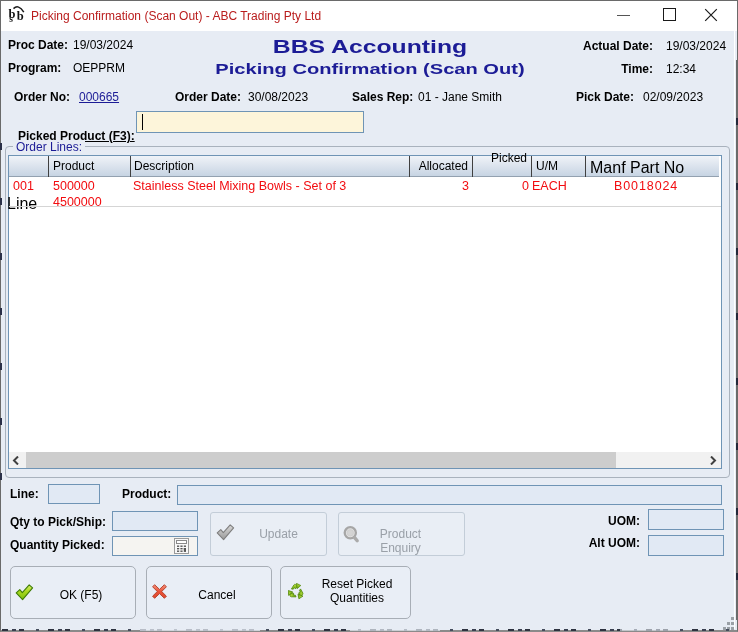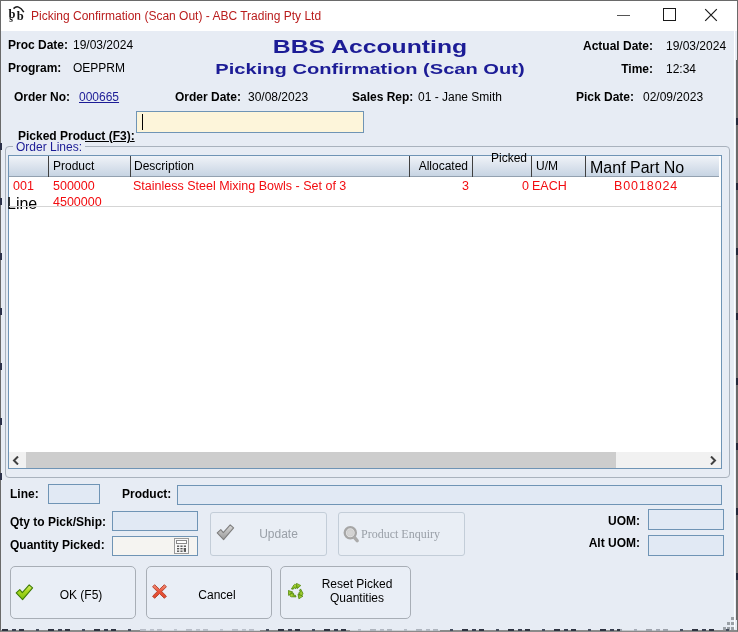--- a/index.html
+++ b/index.html
@@ -137,21 +137,21 @@
   <path d="M1.2 8.8 L4.8 5.6 L7.3 8.6 L14.2 0.9 L17.6 3.9 L7.6 15.6 Z" fill="url(#gchg)" stroke="#7e7e7e" stroke-width="1.1" stroke-linejoin="round"></path>
 </svg>
 <div class="abs" style="left:210px;top:527px;width:117px;text-align:center;font-size:12px;color:#9aa0a8;padding-left:20px;">Update</div>
 
 <div class="abs" style="left:338px;top:512px;width:127px;height:44px;background:#e9eef5;border:1px solid #c3cdd8;border-radius:3px;"></div>
 <svg class="abs" style="left:343px;top:525px;" width="19" height="19" viewBox="0 0 19 19">
   <circle cx="7.3" cy="7.8" r="5.6" fill="#e3e3e3" stroke="#a6a6a6" stroke-width="2.3"></circle>
   <circle cx="7.3" cy="7.8" r="3.2" fill="#d4d4d4" stroke="#cfcfcf" stroke-width="1"></circle>
   <path d="M11.6 12.6 L14.2 15.8" stroke="#ababab" stroke-width="3.4" stroke-linecap="round"></path>
 </svg>
-<div class="abs" style="left:338px;top:527px;width:105px;text-align:center;font-size:12px;color:#9aa0a8;padding-left:20px;font-family:Liberation Serif, serif;">Product Enquiry</div>
+<div class="abs" style="left:338px;top:527px;width:105px;text-align:center;font-size:12px;color:#9aa0a8;padding-left:20px;">Product Enquiry</div>
 
 <div class="abs lbl" style="left:540px;top:513.5px;width:100px;text-align:right;">UOM:</div>
 <div class="inp" style="left:648px;top:509px;width:76px;height:21px;"></div>
 <div class="abs lbl" style="left:540px;top:535.5px;width:100px;text-align:right;">Alt UOM:</div>
 <div class="inp" style="left:648px;top:535px;width:76px;height:21px;"></div>
 
 <div class="abs" style="left:10px;top:566px;width:126px;height:53px;background:#e9eef6;border:1px solid #a8aeb6;border-radius:5px;"></div>
 <svg class="abs" style="left:15px;top:584px;" width="19" height="17" viewBox="0 0 19 17">
   <defs>
       <linearGradient id="gch" x1="0" y1="0" x2="0" y2="1">

